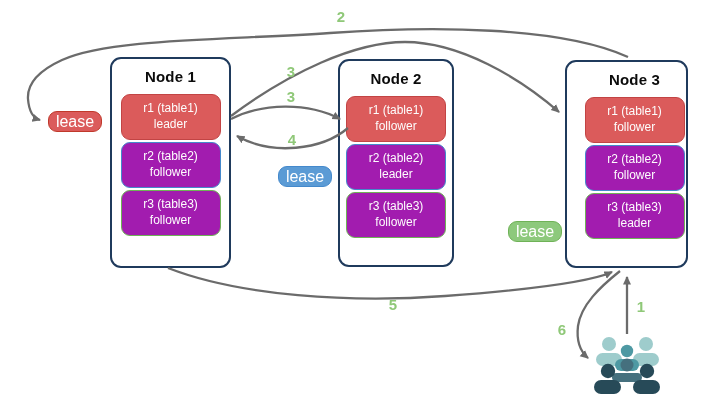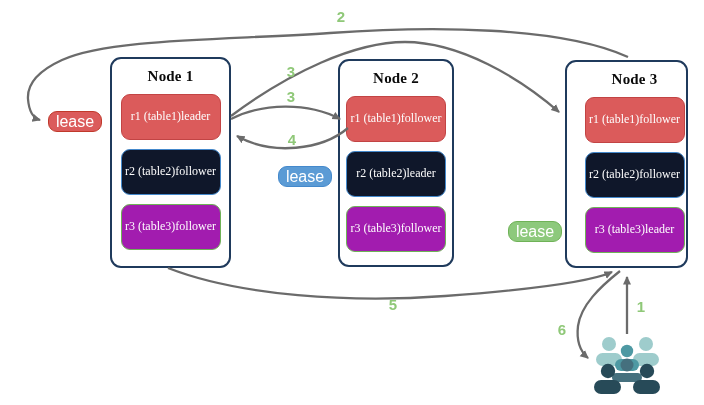--- a/index.html
+++ b/index.html
@@ -1,26 +1,26 @@
 <!DOCTYPE html>
 <html><head>
 <meta charset="utf-8">
 <style>
   html,body{margin:0;padding:0;background:#ffffff;}
   body{font-family:"Liberation Sans","DejaVu Sans",sans-serif;}
   .stage{position:relative;width:704px;height:405px;background:#ffffff;overflow:hidden;}
 
   .node{position:absolute;background:#ffffff;border:2px solid #1F3A5C;border-radius:11px;
-        display:flex;flex-direction:column;align-items:center;box-sizing:border-box;font-family:Liberation Serif, serif;}
+        display:flex;flex-direction:column;align-items:center;box-sizing:border-box;}
   .node-title{margin:9px 0 9px 0;font-weight:bold;font-size:15px;color:#0b0b0b;letter-spacing:.2px;}
-  .rep{width:100px;height:46px;border-radius:9px;display:flex;flex-direction:row;
+  .rep{width:100px;height:46px;border-radius:9px;display:flex;flex-direction:column;
        justify-content:center;align-items:center;color:#fdfdfd;font-size:12px;line-height:1.3;
-       margin-bottom:9px;box-sizing:border-box;border:1.5px solid transparent;text-align:center;}
+       margin-bottom:2px;box-sizing:border-box;border:1.5px solid transparent;text-align:center;}
   .rep-red{background:#DB5B5B;border-color:#C24444;}
-  .rep-blue{background:#0f172a;border-color:#4489CC;}
+  .rep-blue{background:#a21caf;border-color:#4489CC;}
   .rep-green{background:#a21caf;border-color:#6FB257;}
 
   .lease{position:absolute;width:54px;height:21px;border-radius:9px;color:#ffffff;font-size:16px;
          display:flex;align-items:center;justify-content:center;box-sizing:border-box;border:1.5px solid transparent;}
   .lease-red{background:#DB5B5B;border-color:#C0392B;left:48px;top:111px;}
   .lease-blue{background:#5B9BD5;border-color:#4489CC;left:278px;top:166px;}
   .lease-green{background:#8DC97C;border-color:#6FB257;left:508px;top:221px;}
 
   .overlay{position:absolute;left:0;top:0;pointer-events:none;}
   .arrow{fill:none;stroke:#6B6B6B;stroke-width:2.3;}

